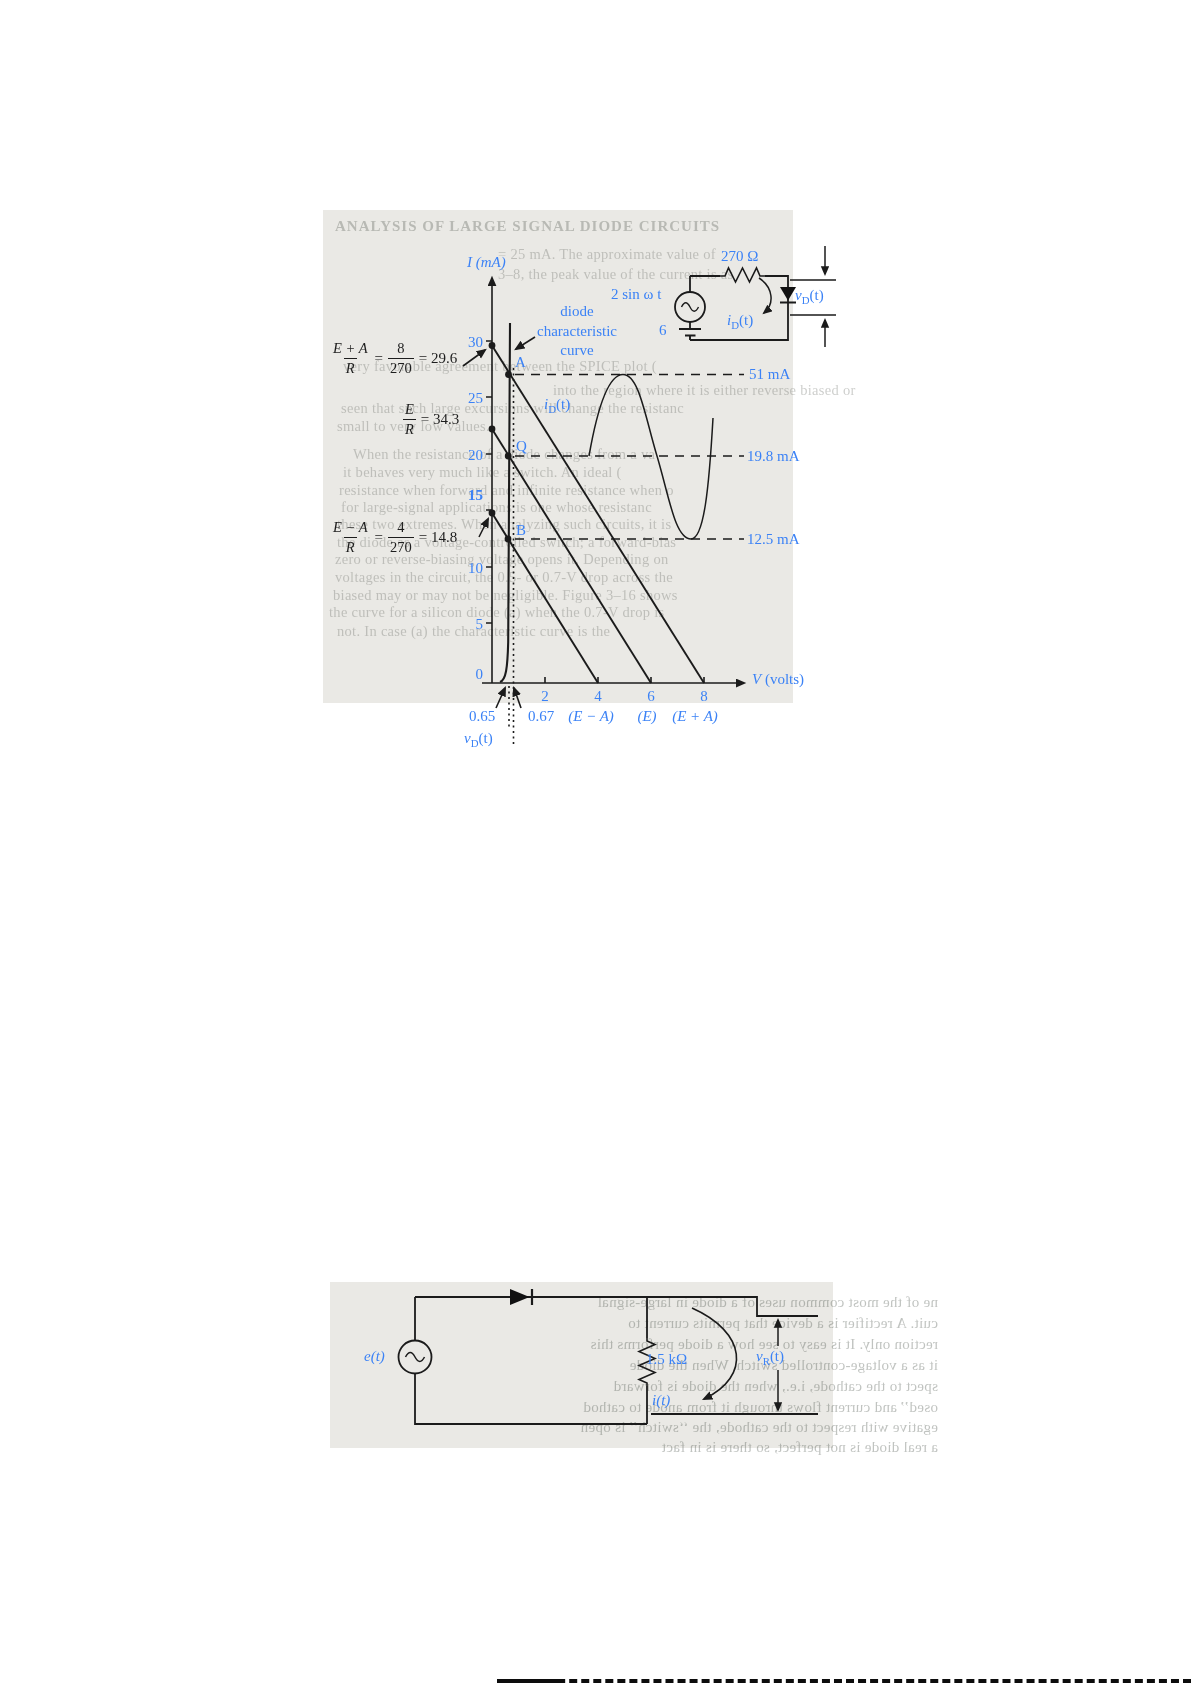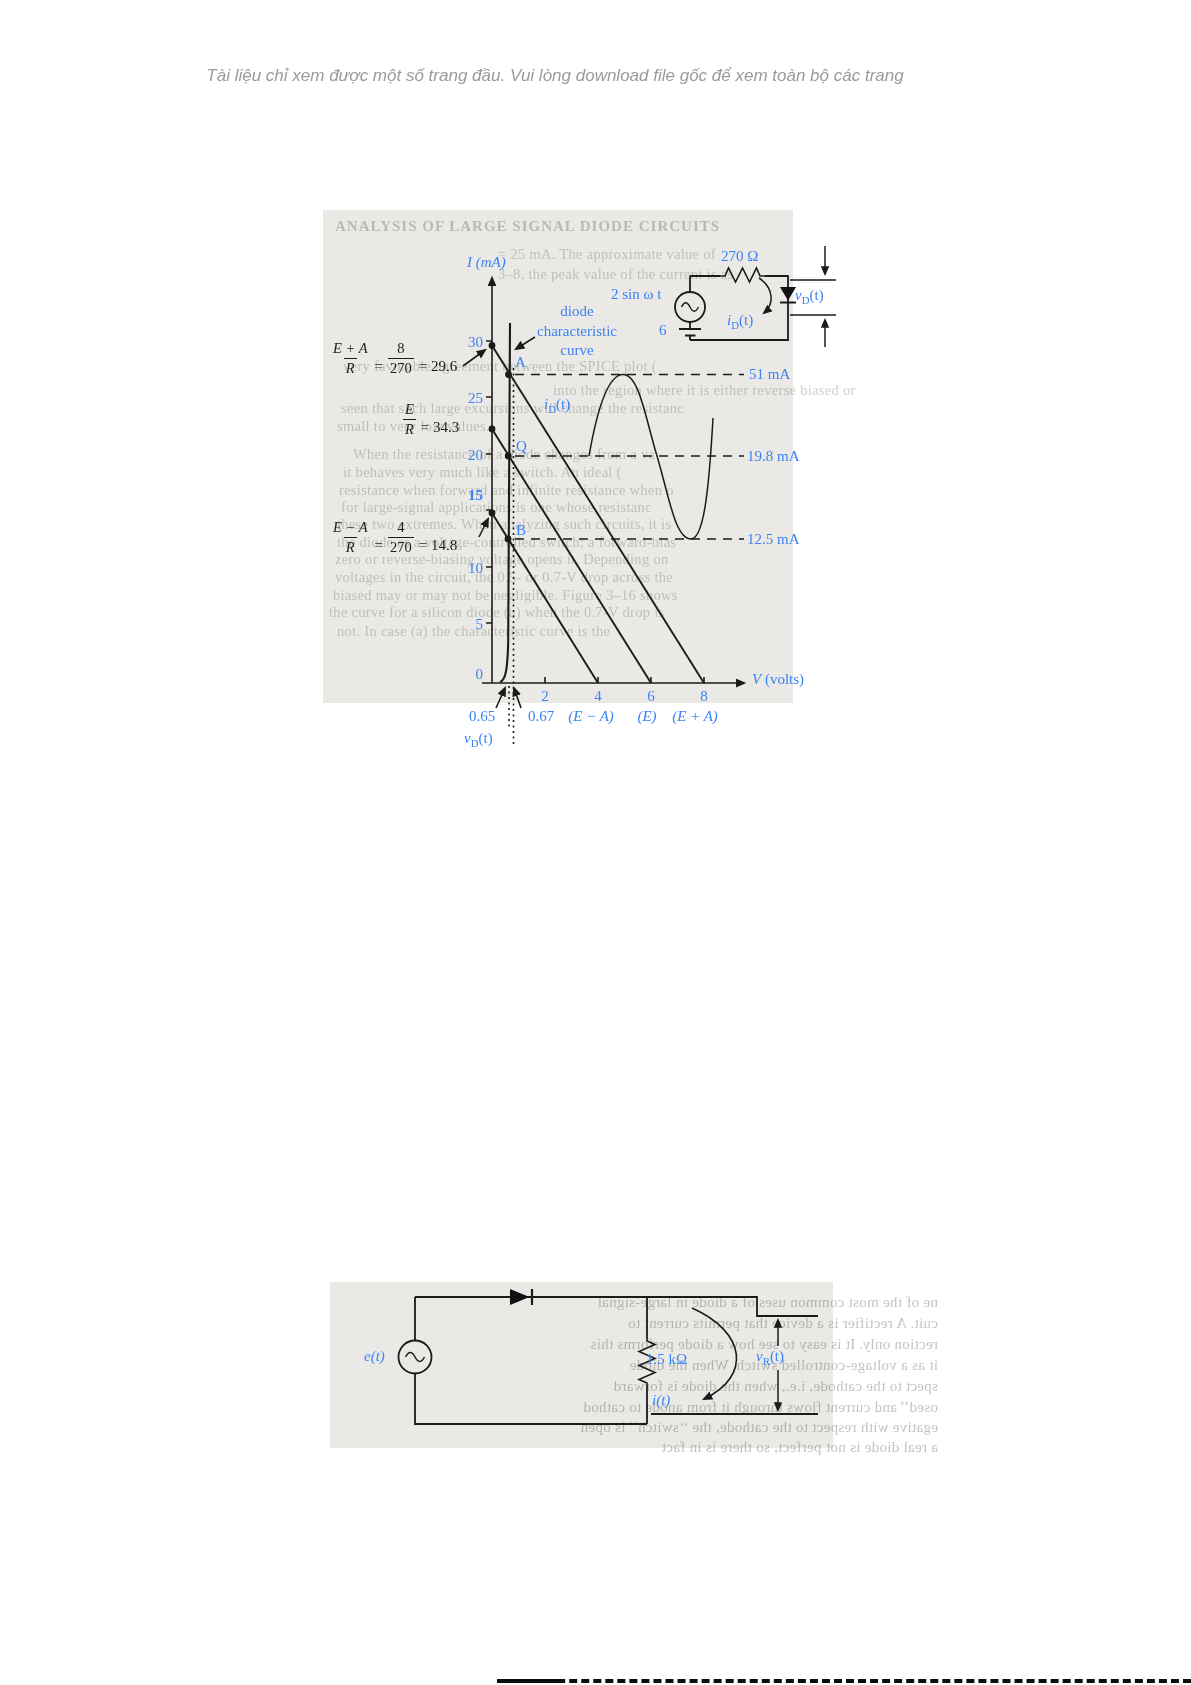--- a/index.html
+++ b/index.html
@@ -14,36 +14,35 @@
       filter:blur(0.4px);letter-spacing:0.3px;z-index:1;}
   .gl.t0{font-weight:bold;font-size:15px;color:rgba(88,94,86,0.34);letter-spacing:1px;}
   .glm{position:absolute;white-space:nowrap;font-size:15px;color:rgba(70,80,70,0.34);
        filter:blur(0.4px);transform:scaleX(-1);letter-spacing:0.3px;z-index:1;width:590px;
        text-align:left;}
   svg.draw{position:absolute;left:0;top:0;z-index:2;}
   .lbl{position:absolute;z-index:3;font-size:15px;white-space:nowrap;color:#3b82f6;}
   .lbl i{font-style:italic;}
   .ctr{text-align:center;}
   .rt{text-align:right;}
-  .eq{position:absolute;z-index:3;display:flex;align-items:flex-end;gap:5px;font-size:15px;color:#1d1d1d;}
+  .eq{position:absolute;z-index:3;display:flex;align-items:center;gap:5px;font-size:15px;color:#1d1d1d;}
   .frac{display:inline-flex;flex-direction:column;align-items:center;line-height:1;}
   .frac .num{font-style:italic;font-size:14.5px;padding:0 2px 2px 2px;}
   .frac .den{font-style:italic;font-size:14.5px;padding:2px 2px 0 2px;border-top:1.4px solid #1d1d1d;}
   .frac .rm{font-style:normal;}
   sub{font-size:0.72em;}
   .dashline{position:absolute;left:497px;top:1679px;width:694px;height:0;
             border-top:4px dashed #0c0c0c;z-index:2;}
   .dashsolid{position:absolute;left:497px;top:1679px;width:62px;height:4px;background:#0c0c0c;z-index:2;}
 </style>
 </head>
 <body>
 
 <div class="page">
 
-  <div class="notice">Tài liệu chỉ xem được một số trang đầu. Vui lòng download file gốc để xem toàn bộ các trang</div>
 
   <div class="fig" style="left:323px;top:210px;width:622px;height:545px;">
     <div class="scan" style="left:0;top:0;width:470px;height:493px;"></div>
 
     <div class="gl t0" style="left:12px;top:8px;">ANALYSIS OF LARGE SIGNAL DIODE CIRCUITS</div>
     <div class="gl" style="left:175px;top:36px;">= 25 mA. The approximate value of</div>
     <div class="gl" style="left:175px;top:56px;">3–8, the peak value of the current is as</div>
     <div class="gl" style="left:20px;top:148px;">very favorable agreement between the SPICE plot (</div>
     <div class="gl" style="left:230px;top:172px;">into the region where it is either reverse biased or</div>
     <div class="gl" style="left:18px;top:190px;">seen that such large excursions will change the resistanc</div>

